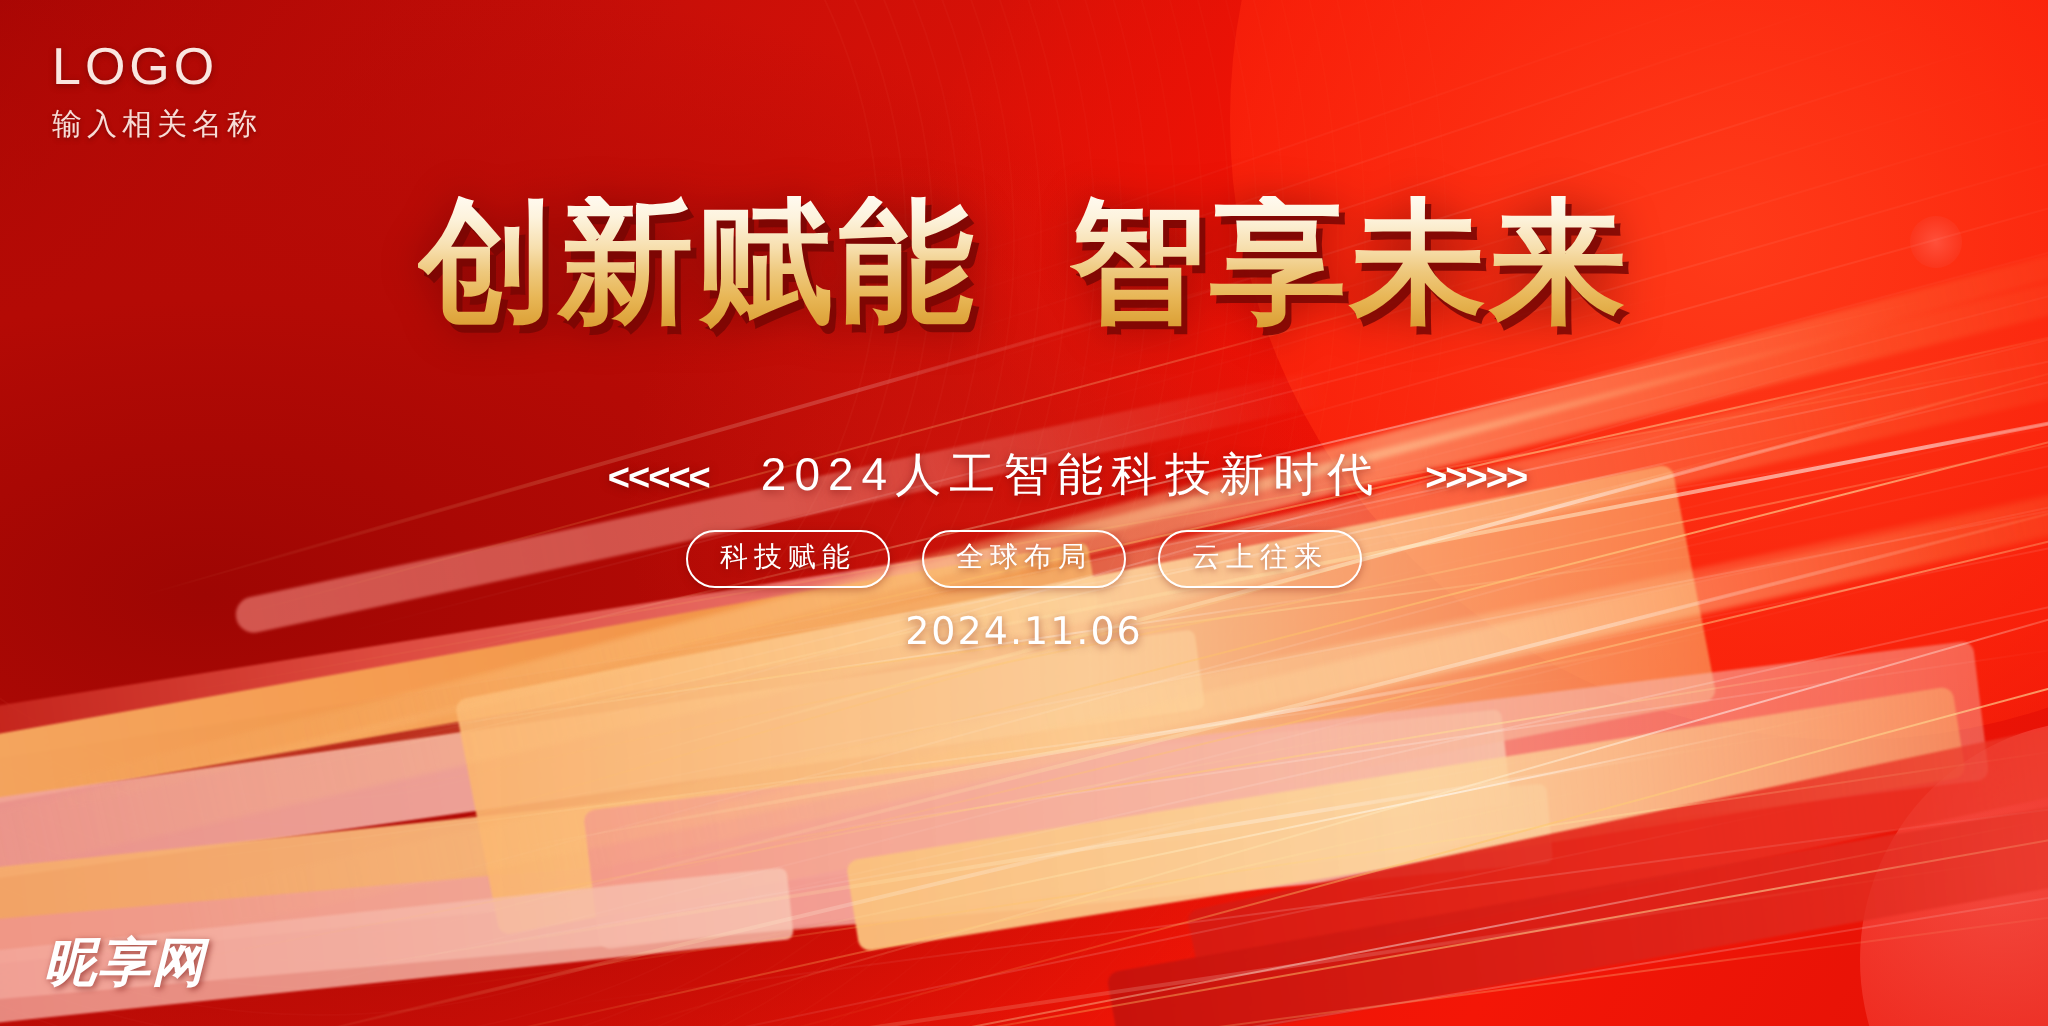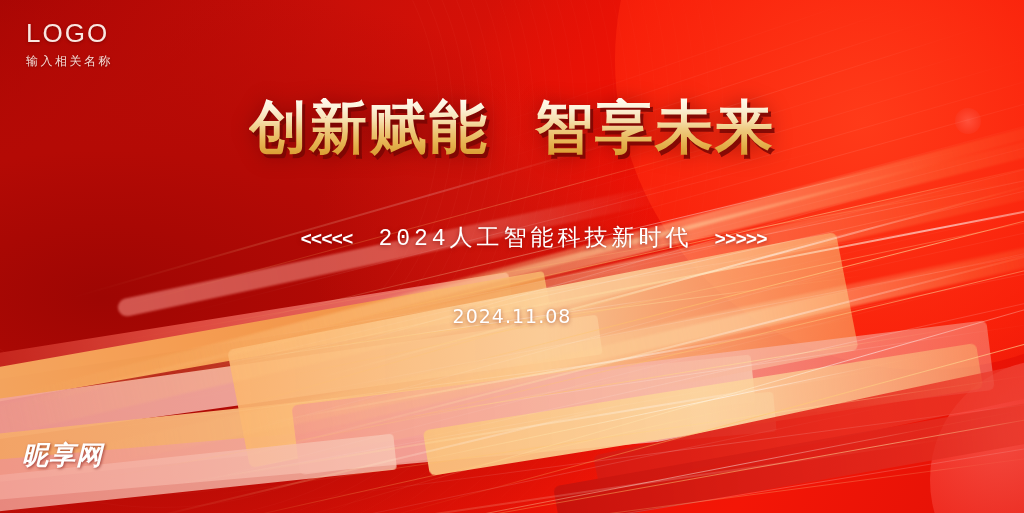--- a/index.html
+++ b/index.html
@@ -75,45 +75,45 @@
   
   .ribbon{position:absolute;transform-origin:left bottom;}
 
   
   .logo-block{position:absolute;left:26px;top:20px;}
   .logo-main{
     font-size:26px;letter-spacing:2px;color:#fae6e0;line-height:1;
     font-weight:400;text-shadow:0 1px 3px rgba(80,0,0,.5);
   }
   .logo-sub{
-    margin-top:7px;font-size:12px;letter-spacing:2.5px;color:#f7dcd6;
+    margin-top:7px;font-size:15px;letter-spacing:2.5px;color:#f7dcd6;
     font-family:Liberation Sans, sans-serif;
     text-shadow:0 1px 2px rgba(80,0,0,.5);
   }
 
   .headline{
     position:absolute;left:0;right:0;top:98px;text-align:center;
     font-family:"DejaVu Sans","Liberation Sans",sans-serif;
-    font-weight:bold;font-size:58px;line-height:1;
+    font-weight:bold;font-size:68px;line-height:1;
     letter-spacing:2px;
     white-space:nowrap;
   }
   .headline .seg{
     display:inline-block;
     background:linear-gradient(180deg,#fffaf0 0%,#fdf3dd 16%,#f7dfae 38%,#eec87c 56%,#e8b757 74%,#dfa63e 90%,#d99a31 100%);
     -webkit-background-clip:text;background-clip:text;
     -webkit-text-fill-color:transparent;color:transparent;
     filter:drop-shadow(3px 4px 0 rgba(120,6,4,.85)) drop-shadow(0 0 10px rgba(90,3,2,.45));
   }
   .headline .gap{display:inline-block;width:46px;}
 
   .subtitle{
     position:absolute;left:0;right:0;top:222px;text-align:center;
     color:#fff;font-size:23px;letter-spacing:4px;
-    font-family:Liberation Mono, monospace;
+    font-family:Liberation Sans, sans-serif;
     text-shadow:0 1px 4px rgba(110,5,3,.55);
     white-space:nowrap;
     margin-left:43px;
   }
   .subtitle .arr{font-size:19px;letter-spacing:-1px;font-weight:bold;}
   .subtitle .arr.l{margin-right:26px;}
   .subtitle .arr.r{margin-left:22px;}
 
   .tags{
     position:absolute;left:0;right:0;top:265px;
@@ -130,21 +130,21 @@
   }
   .date{
     position:absolute;left:0;right:0;top:305px;text-align:center;
     color:#ffffff;font-size:19px;letter-spacing:1px;
     font-family:"DejaVu Sans","Liberation Sans",sans-serif;
     text-shadow:0 1px 4px rgba(110,5,3,.5);
   }
 
   
   .watermark{
-    position:absolute;left:22px;bottom:40px;display:flex;align-items:baseline;gap:9px;
+    position:absolute;left:22px;bottom:14px;display:flex;align-items:baseline;gap:9px;
   }
   .wm-cn{
     font-family:"DejaVu Sans","Liberation Sans",sans-serif;
     font-weight:bold;font-style:italic;font-size:26px;color:#fff;letter-spacing:1px;
     text-shadow:1px 1px 3px rgba(110,5,3,.6);
   }
   .wm-url{
     font-family:"DejaVu Serif","Liberation Serif",serif;
     font-weight:bold;font-style:italic;font-size:21px;color:#fff;letter-spacing:.5px;
     text-shadow:1px 1px 3px rgba(110,5,3,.6);
@@ -284,21 +284,26 @@
   </div>
 
   <div class="headline">
     <span class="seg">创新赋能</span><span class="gap"></span><span class="seg">智享未来</span>
   </div>
 
   <div class="subtitle">
     <span class="arr l">&lt;&lt;&lt;&lt;&lt;</span><span>2024人工智能科技新时代</span><span class="arr r">&gt;&gt;&gt;&gt;&gt;</span>
   </div>
 
-
-  <div class="date">2024.11.08</div>
+  <div class="tags">
+    <div class="tag">科技赋能</div>
+    <div class="tag">全球布局</div>
+    <div class="tag">云上往来</div>
+  </div>
+
+  <div class="date">2024.11.06</div>
 
   <div class="watermark">
     <span class="wm-cn">昵享网</span>
   </div>
 
 
 </div>
 
 </body></html>

